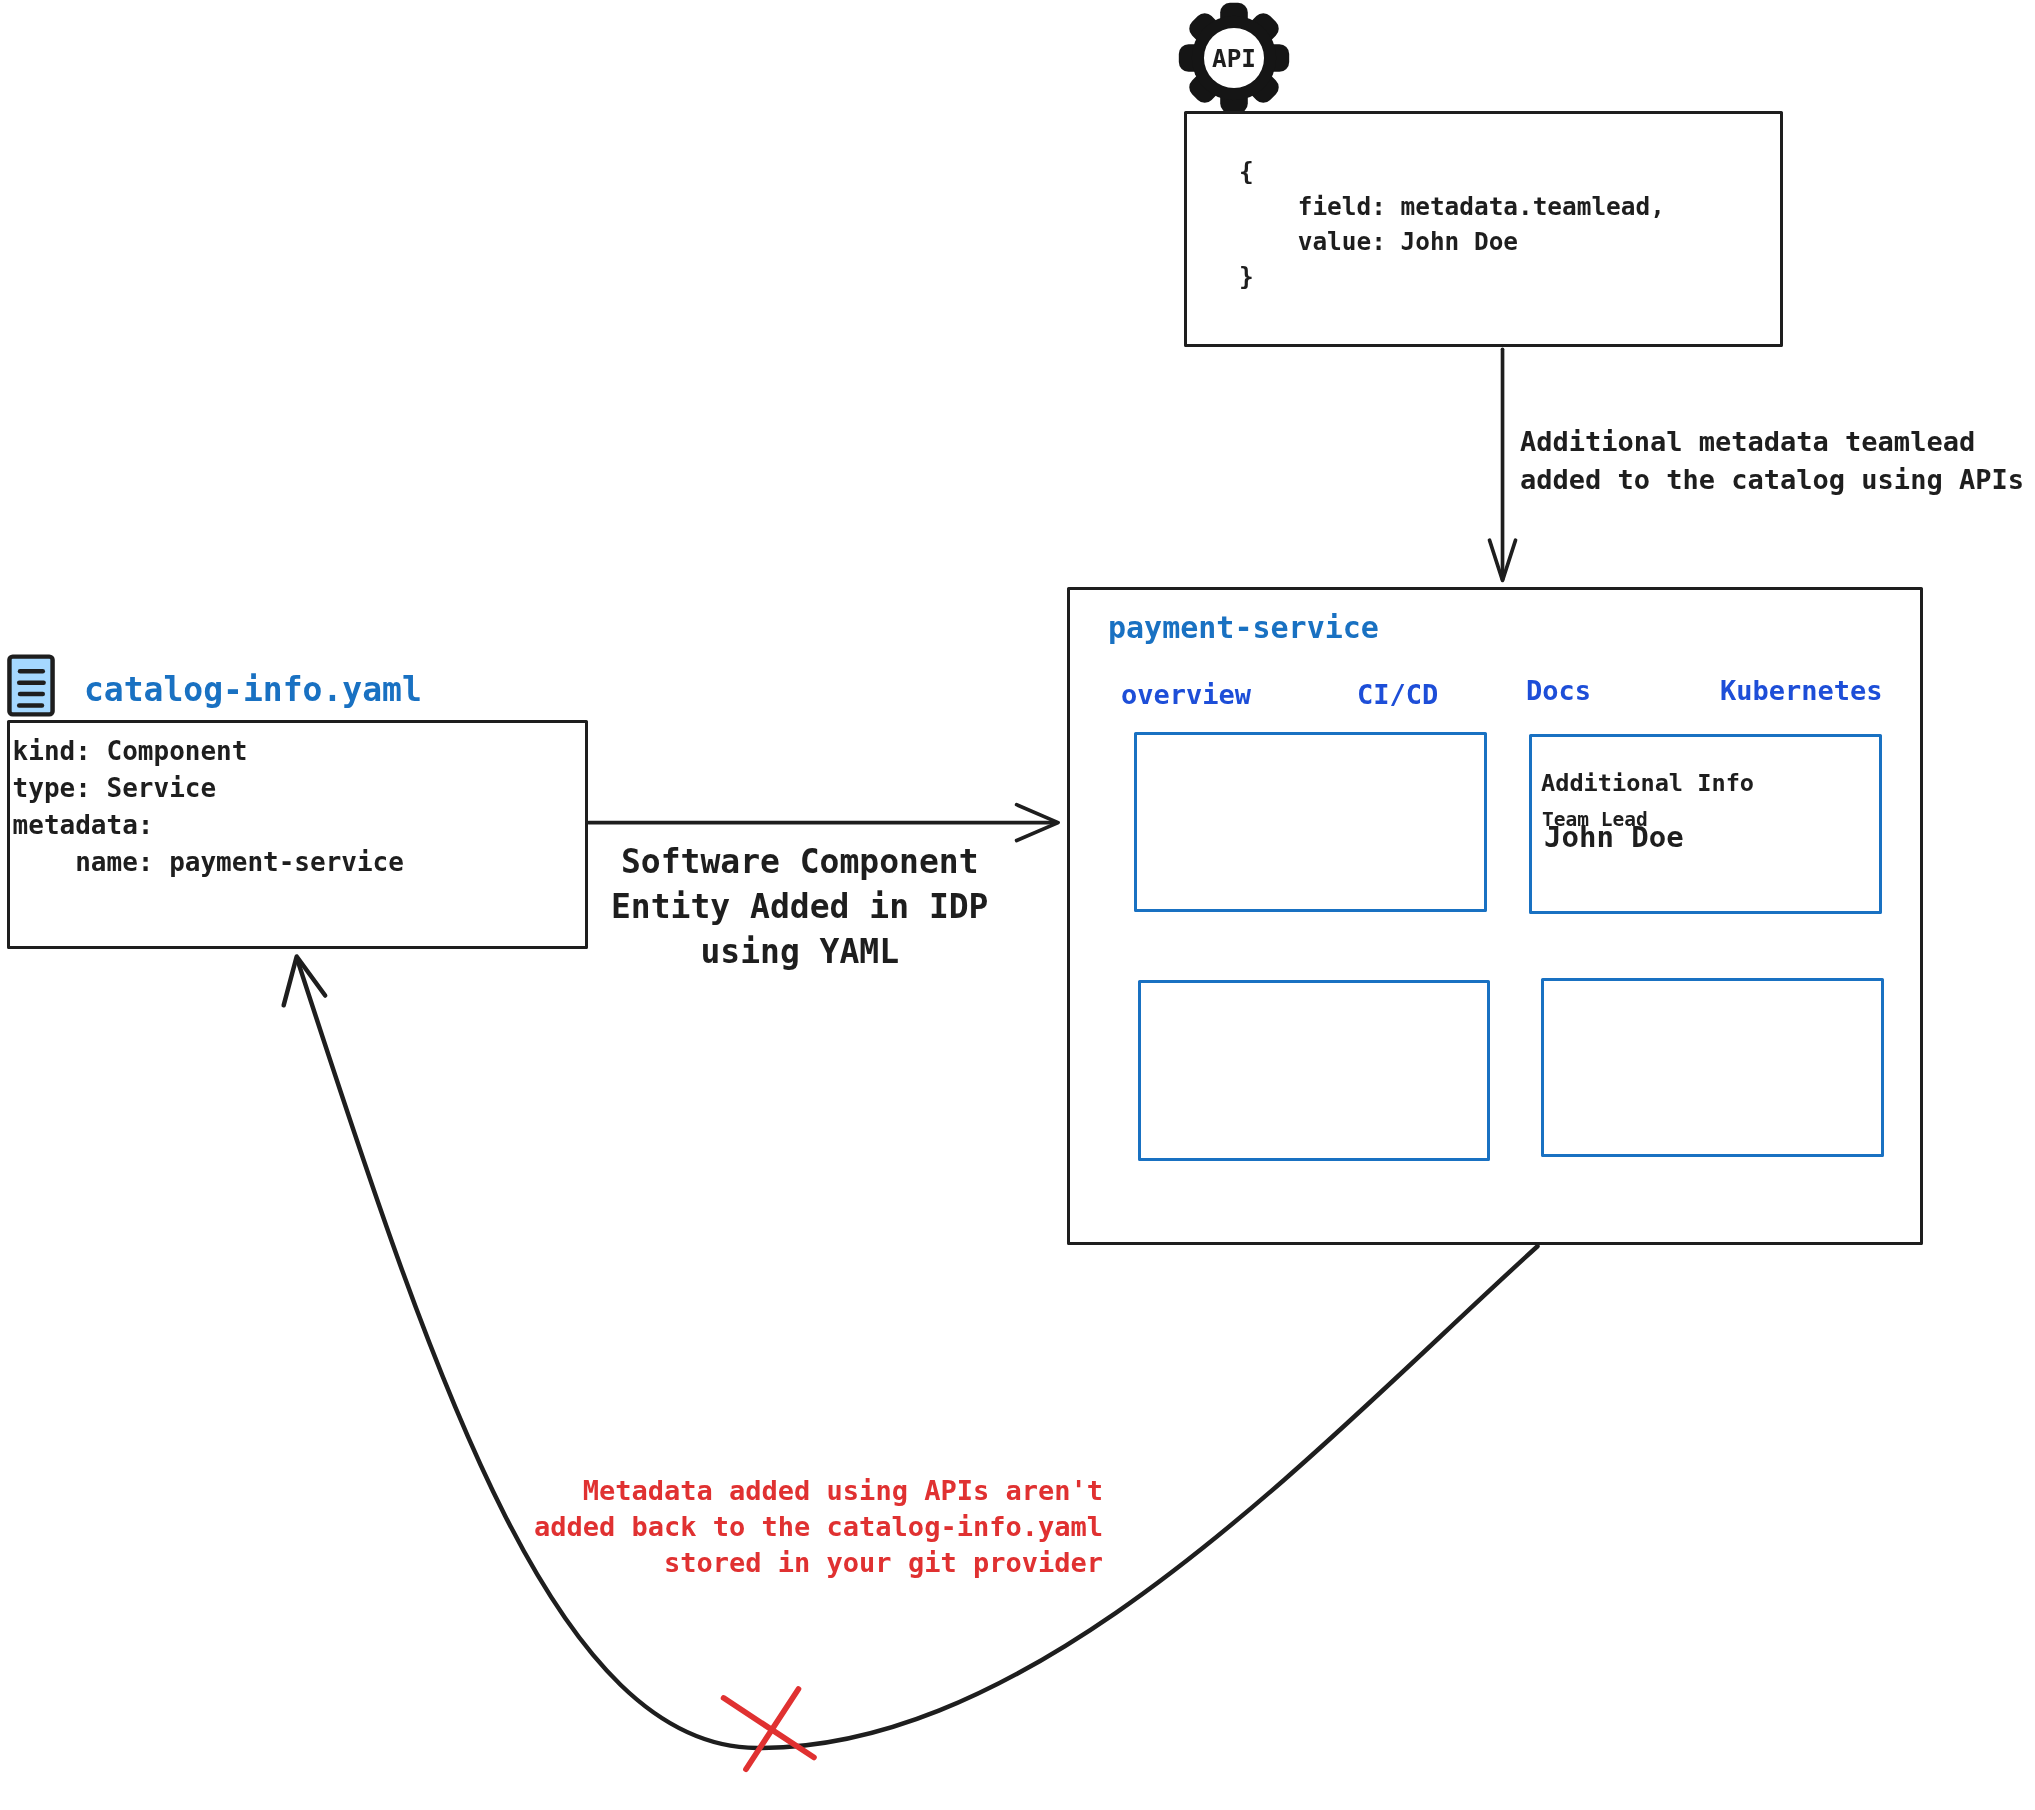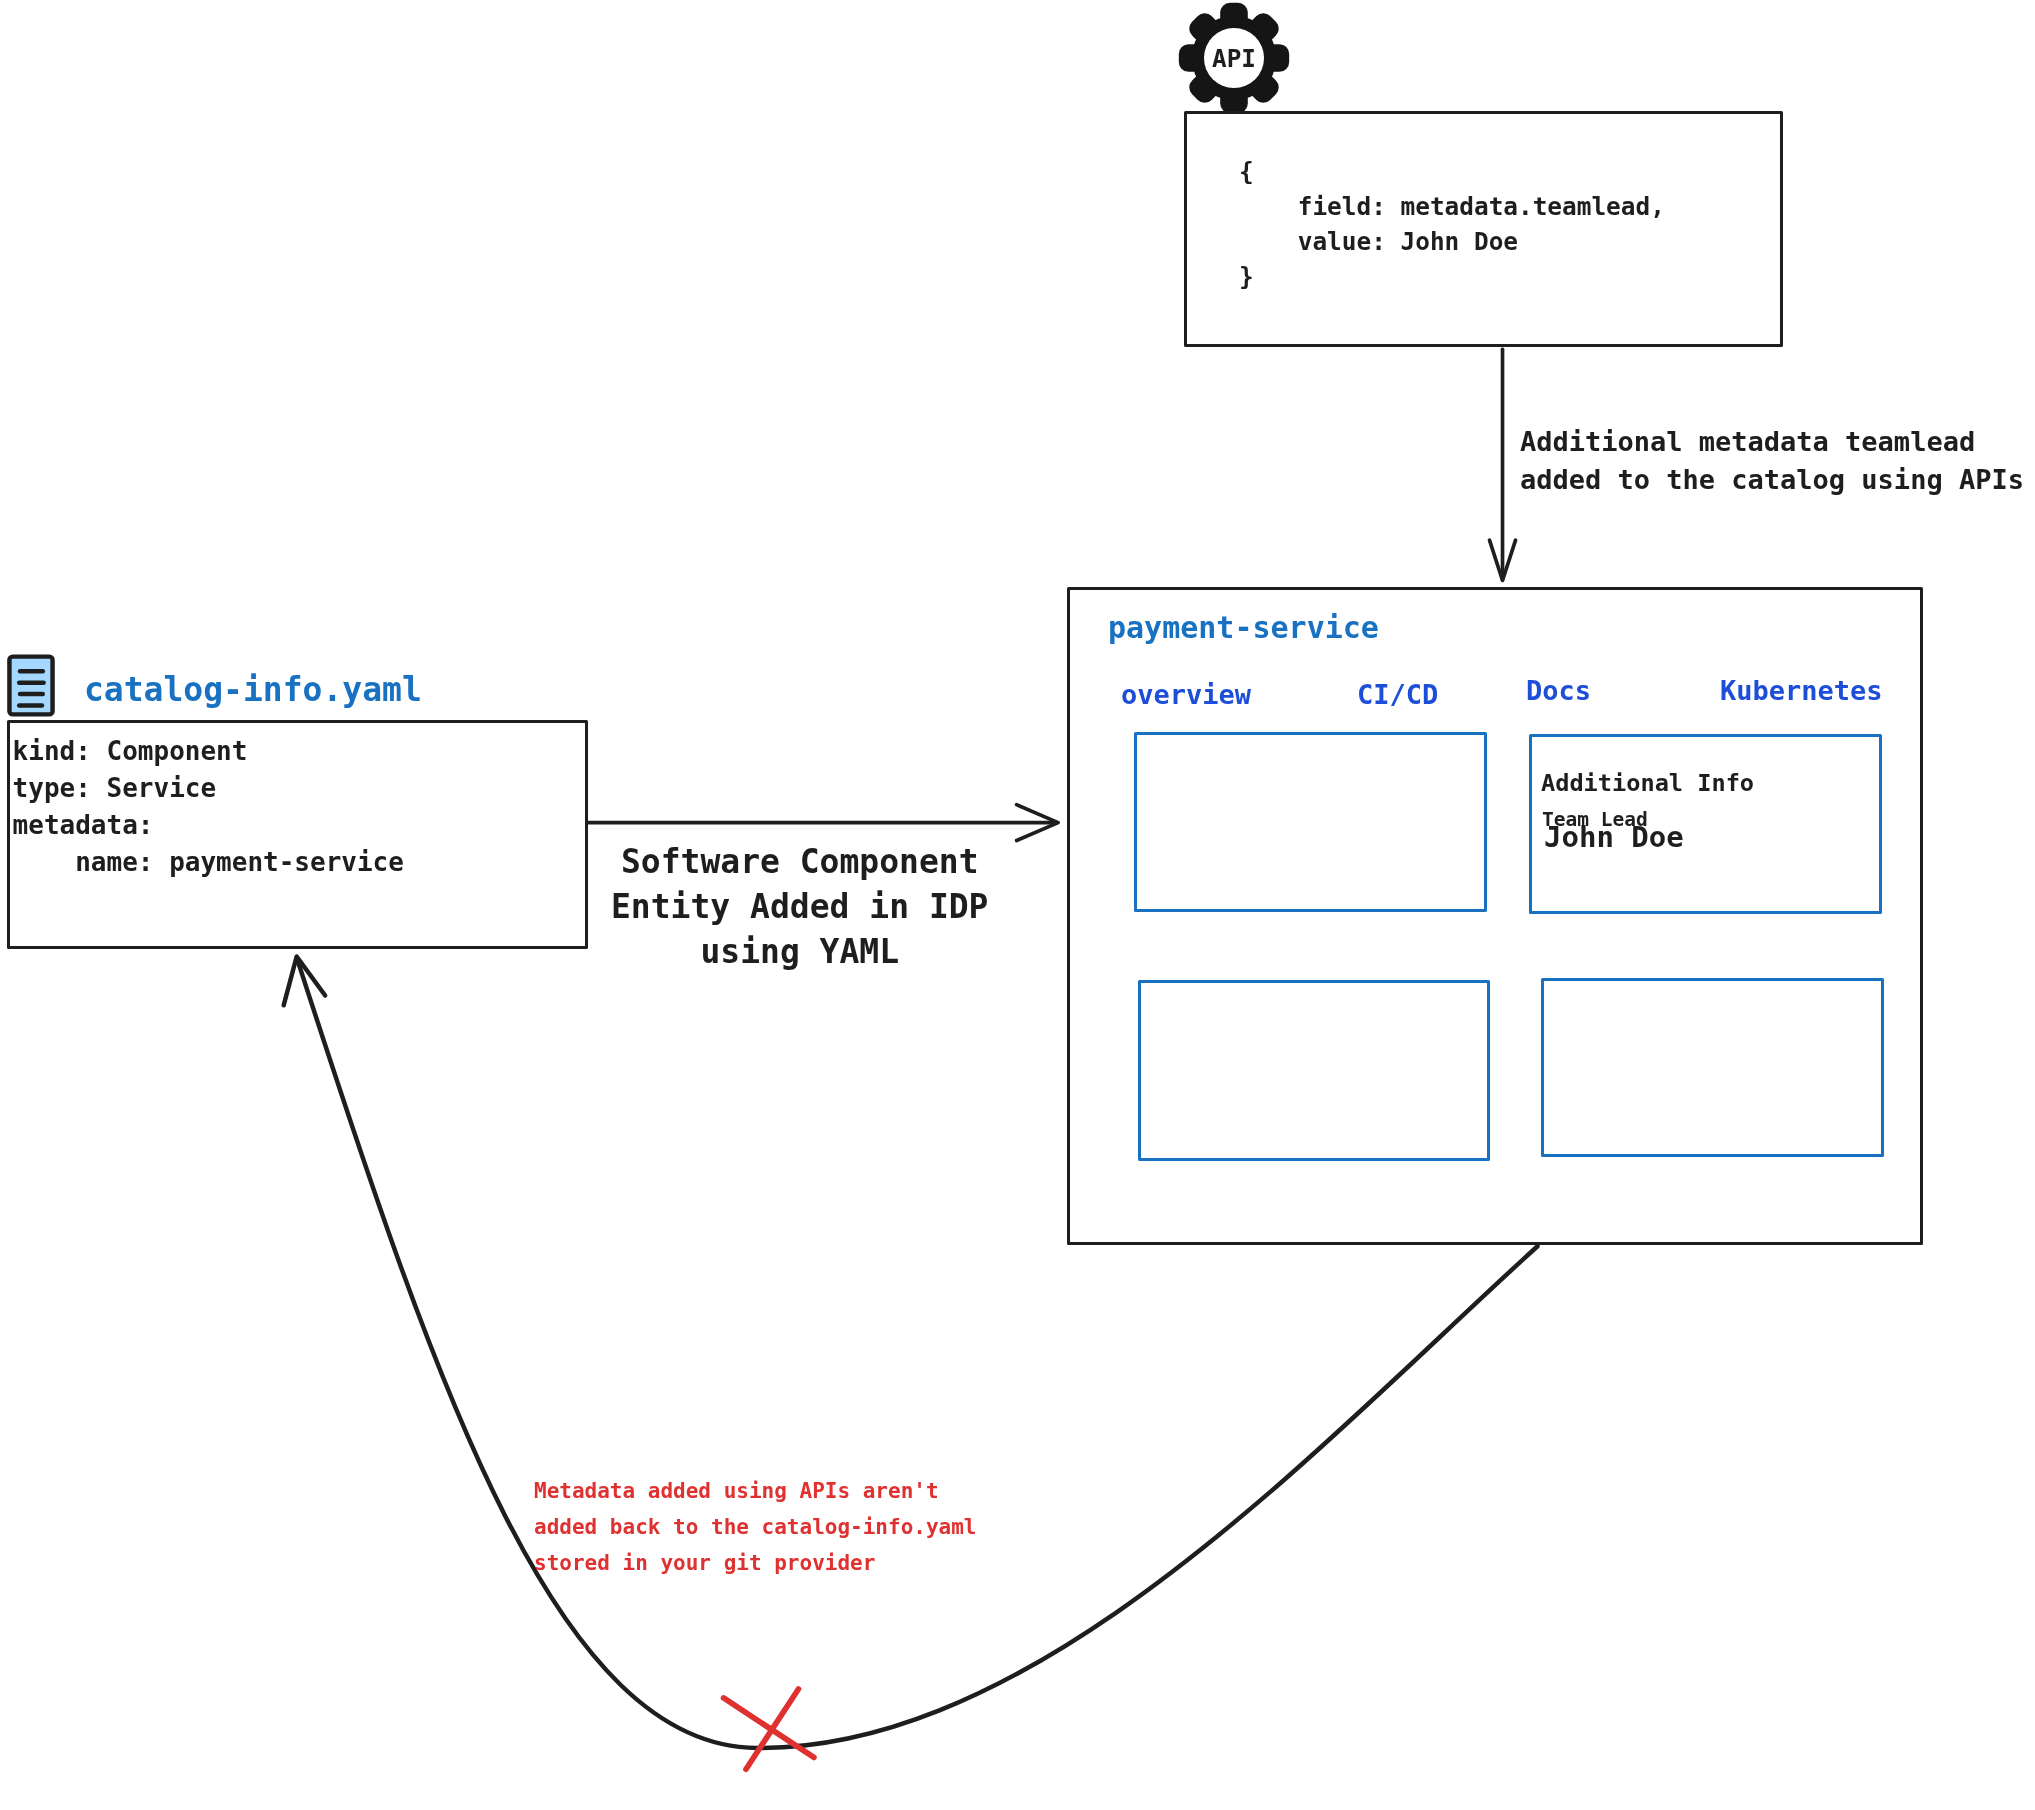--- a/index.html
+++ b/index.html
@@ -157,18 +157,18 @@
   <div class="black-box" style="left:7.3px; top:720px; width:581px; height:229px;"></div>
   <pre class="code-text pre" style="left:12.6px; top:733px; font-size:26px; line-height:37px;">kind: Component
 type: Service
 metadata:
     name: payment-service</pre>
 
   <pre class="annotation pre" style="left:611px; top:839px; font-size:33px; line-height:45px;text-align:center;">Software Component
 Entity Added in IDP
 using YAML</pre>
 
-  <pre class="annotation pre red" style="left:534px; top:1473px; font-size:21px; line-height:36px; color:#e03131;">Metadata added using APIs aren't
+  <pre class="annotation pre red" style="left:534px; top:1473px; font-size:27px; line-height:36px; color:#e03131;text-align:right;">Metadata added using APIs aren't
 added back to the catalog-info.yaml
 stored in your git provider</pre>
 
 </div>
 
 
 </body></html>

